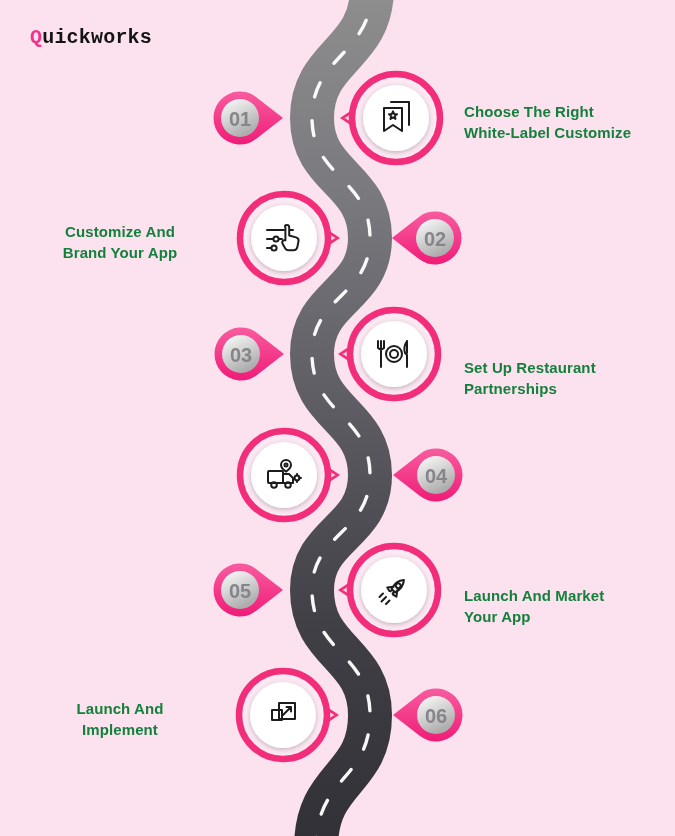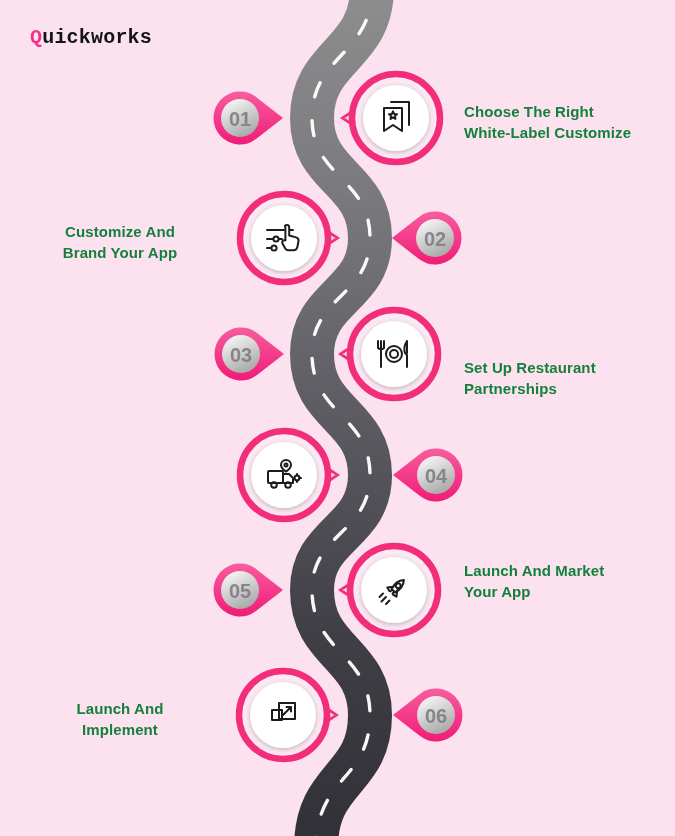--- a/index.html
+++ b/index.html
@@ -182,21 +182,21 @@
     <g class="icon-stroke">
       <g transform="rotate(45)">
         <path d="M 0 -14 C 3.5 -10 4 -4 2.5 1 H -2.5 C -4 -4 -3.5 -10 0 -14 Z"></path>
         <circle cy="-6" r="2.4"></circle>
         <path d="M -2.5 -2 L -6.5 3 L -2.5 4 M 2.5 -2 L 6.5 3 L 2.5 4"></path>
         <path d="M -1.5 1 V 3.5 M 1.5 1 V 3.5"></path>
       </g>
       <path d="M -8 7 L -12.5 11.5 M -4.5 10.5 L -8 14 M -11 3.5 L -14.5 7"></path>
     </g>
   </svg>
-  <div class="label right-side" style="top:560px">
+  <div class="label right-side" style="top:585px">
     <span>Launch And Market</span>
     <span>Your App</span>
   </div>
 
   <svg class="pin-svg" style="left:387px;top:686px" width="78" height="58" viewBox="-49 -29 78 58">
     <g transform="scale(-1,1)">
         <path d="M 43 0 L 16.33 -20.87 A 26.5 26.5 0 1 0 16.33 20.87 Z" fill="url(#pinGrad)"></path>
       </g>
     <circle r="19" fill="url(#silverGrad)"></circle>
     <text class="pin-num" text-anchor="middle" dominant-baseline="central" y="1">06</text>

